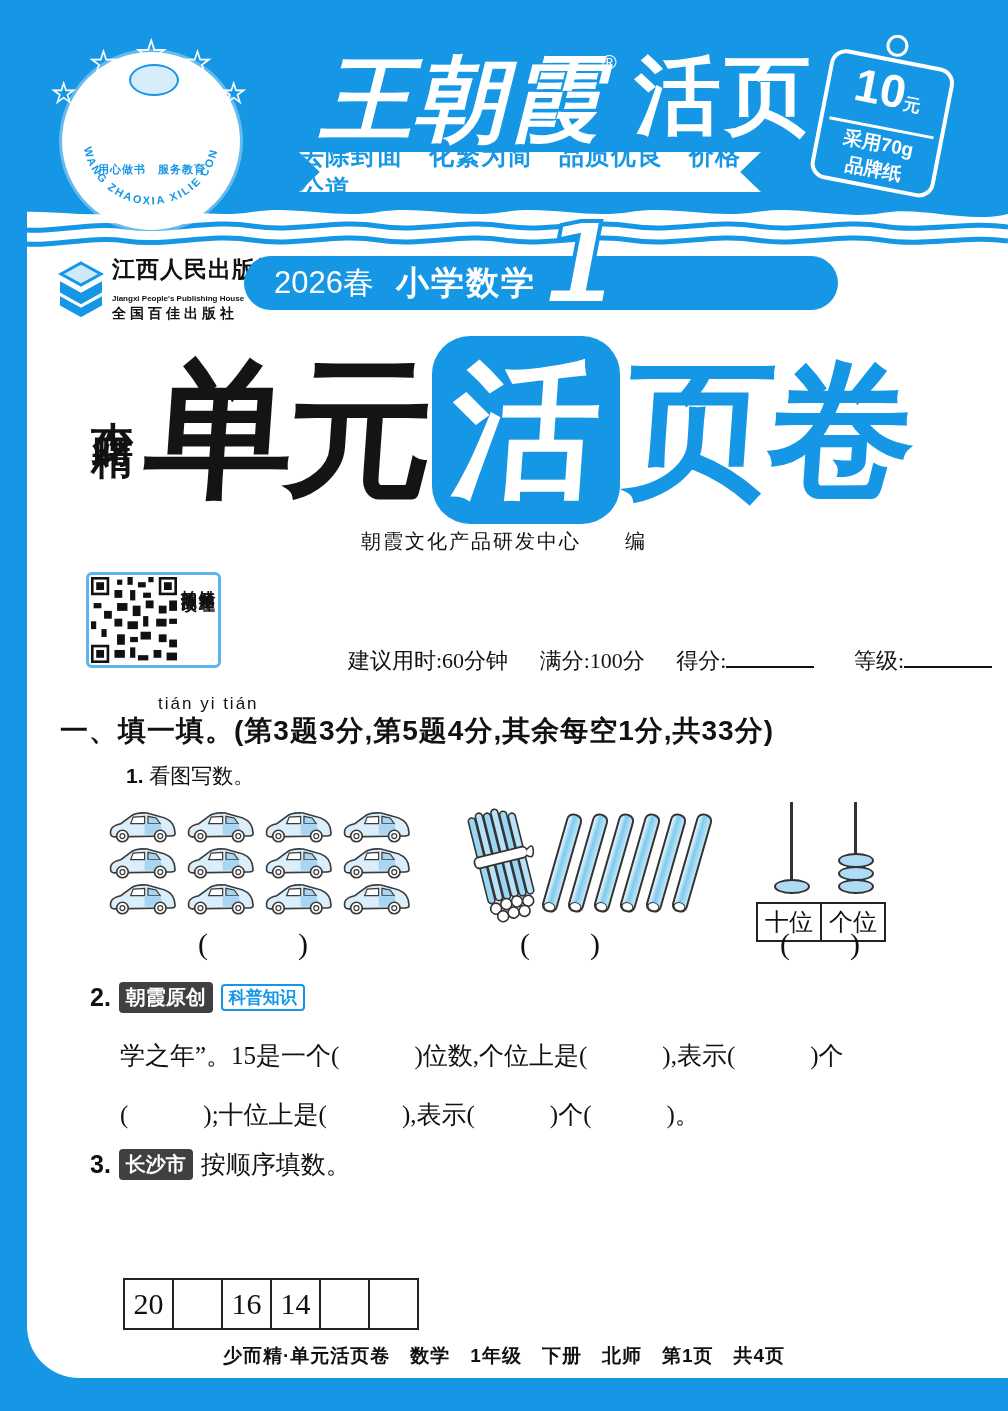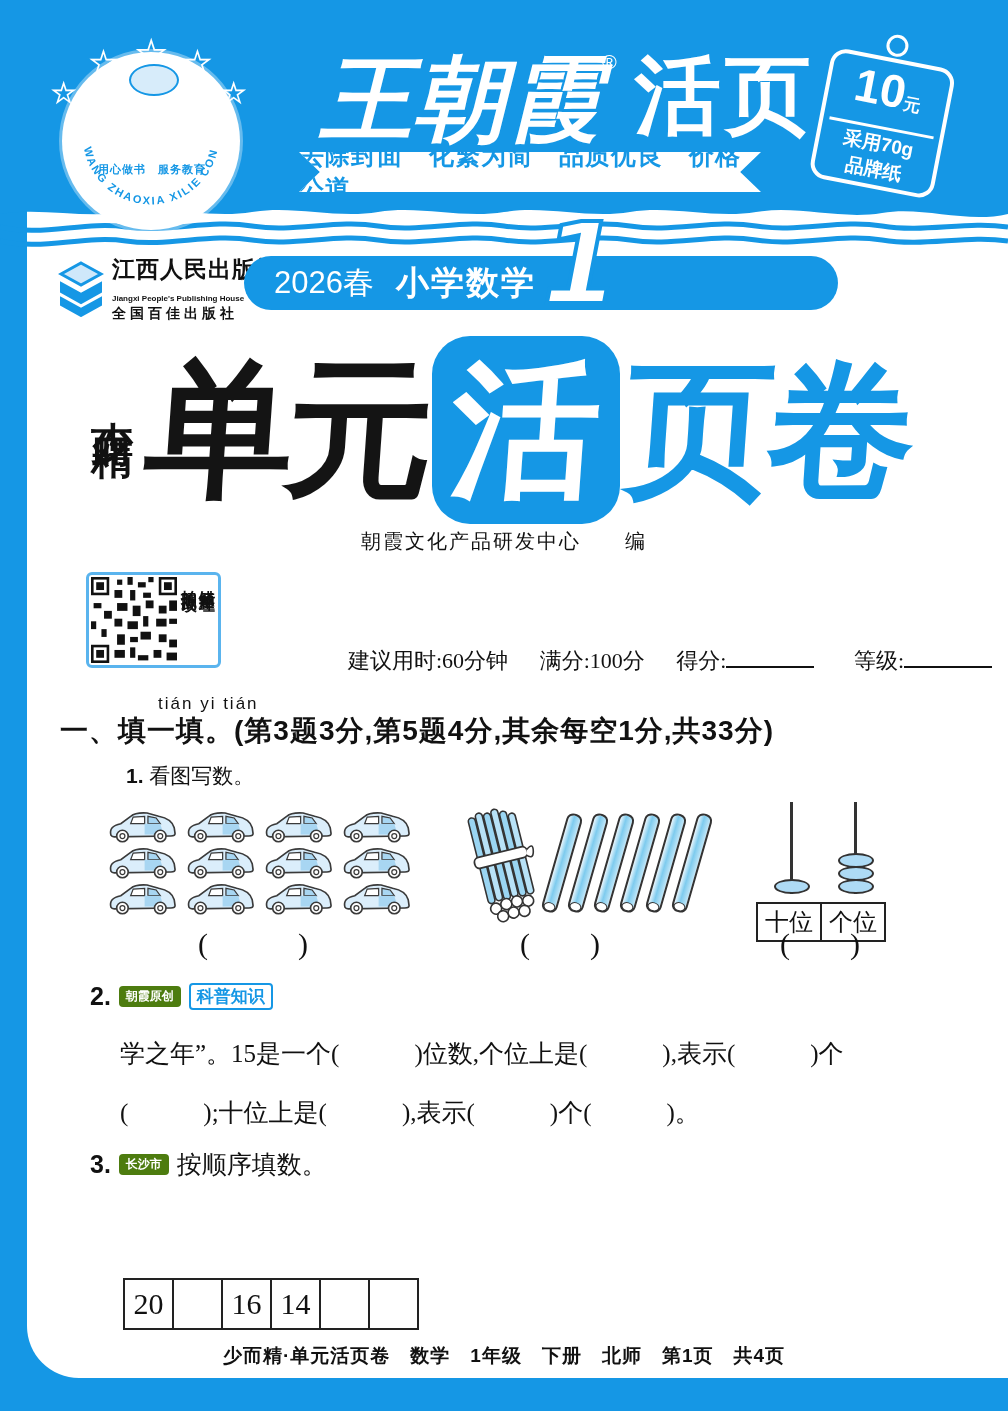--- a/index.html
+++ b/index.html
@@ -113,21 +113,21 @@
   .bead{position:absolute;width:32px;height:11px;border:2px solid #333;border-radius:50%;background:#aedbf5;}
   .abacus-table{position:absolute;left:6px;top:92px;display:flex;margin-top:8px;}
   .abacus-cell{width:62px;height:36px;border:2.5px solid #222;display:flex;align-items:center;justify-content:center;
                font-family:"Liberation Serif","DejaVu Serif",serif;font-size:24px;color:#111;}
   .abacus-cell + .abacus-cell{border-left:none;}
   .paren{position:absolute;font-family:"Liberation Serif","DejaVu Serif",serif;font-size:30px;color:#111;
          text-align:center;white-space:nowrap;}
   
   .q2{position:absolute;left:90px;top:982px;width:880px;z-index:2;color:#111;}
   .q2 .row1{display:flex;align-items:center;gap:8px;white-space:nowrap;}
-  .badge-blue{background:#4d7c0f;color:#fff;font-size:12px;font-weight:700;padding:2px 7px;border-radius:4px;}
+  .badge-blue{background:#404040;color:#fff;font-size:20px;font-weight:700;padding:2px 7px;border-radius:4px;}
   .badge-outline{background:#fff;color:#1597e5;border:2px solid #1597e5;font-size:17px;font-weight:700;
                  padding:0 6px;border-radius:4px;}
   .q2 .txt{font-family:"Liberation Serif","DejaVu Serif",serif;font-size:25px;}
   .q2 .row2,.q2 .row3{font-family:"Liberation Serif","DejaVu Serif",serif;font-size:25px;margin-left:30px;
                       margin-top:26px;white-space:nowrap;}
   .q3{position:absolute;left:90px;top:1148px;z-index:2;display:flex;align-items:center;gap:8px;color:#111;
       font-size:25px;}
   .numtable{position:absolute;left:123px;z-index:2;display:flex;}
   .numtable.t1{top:1208px;}
   .numtable.t2{top:1278px;}

